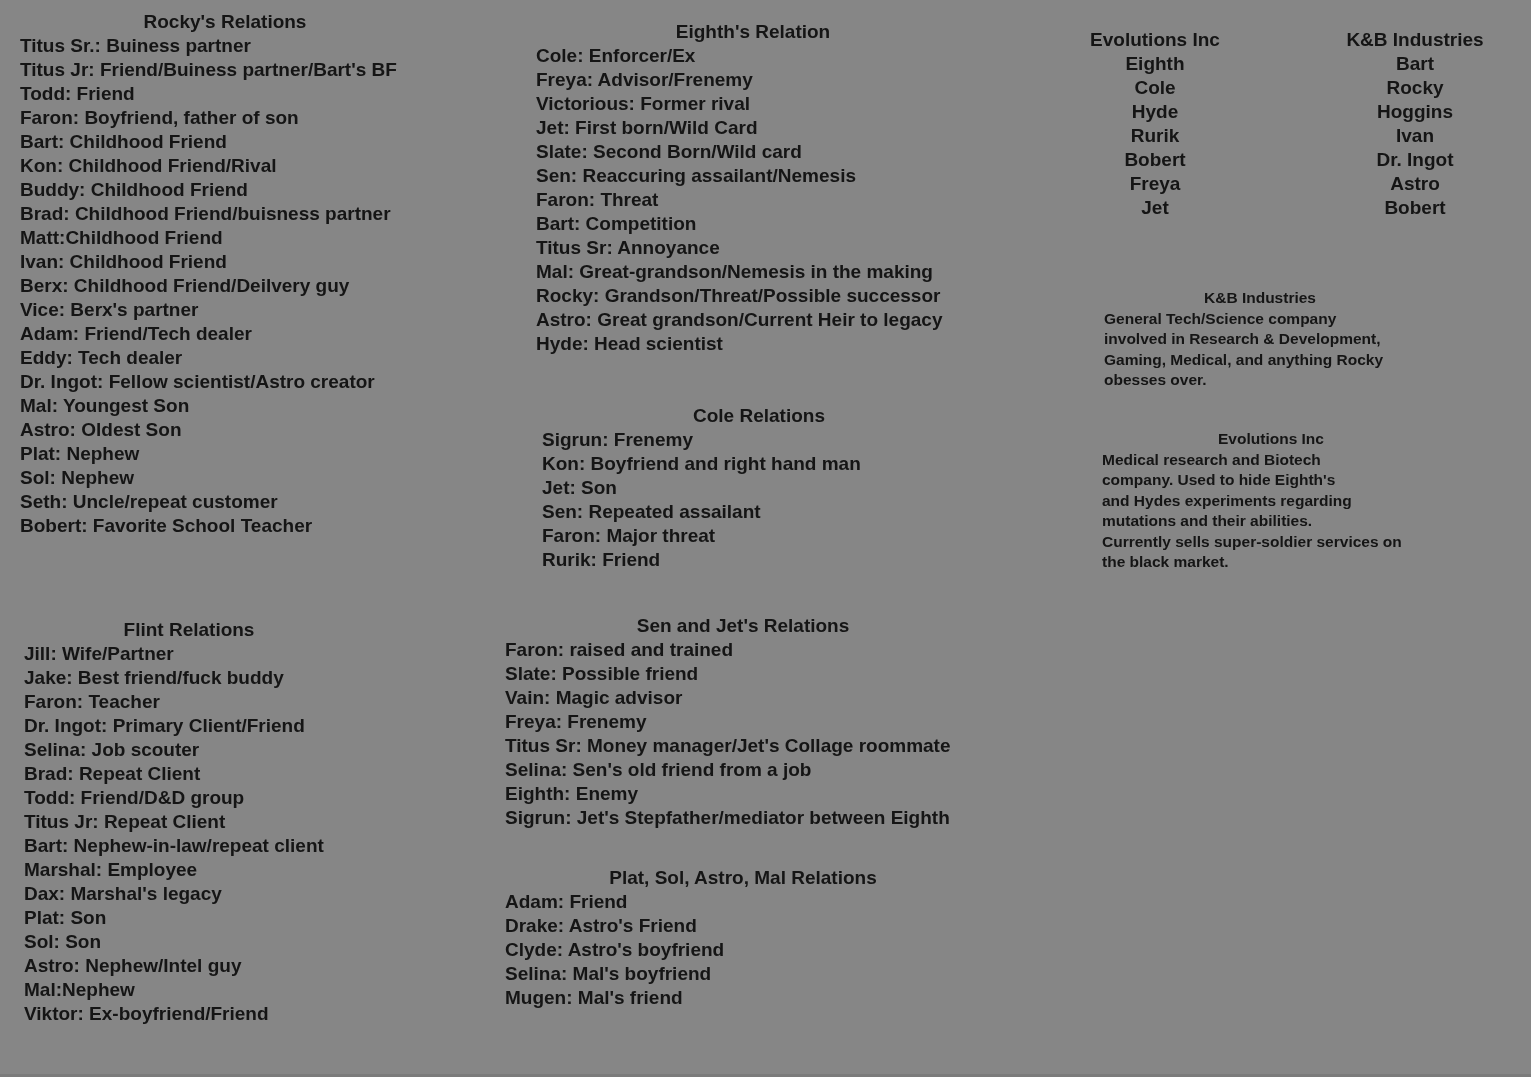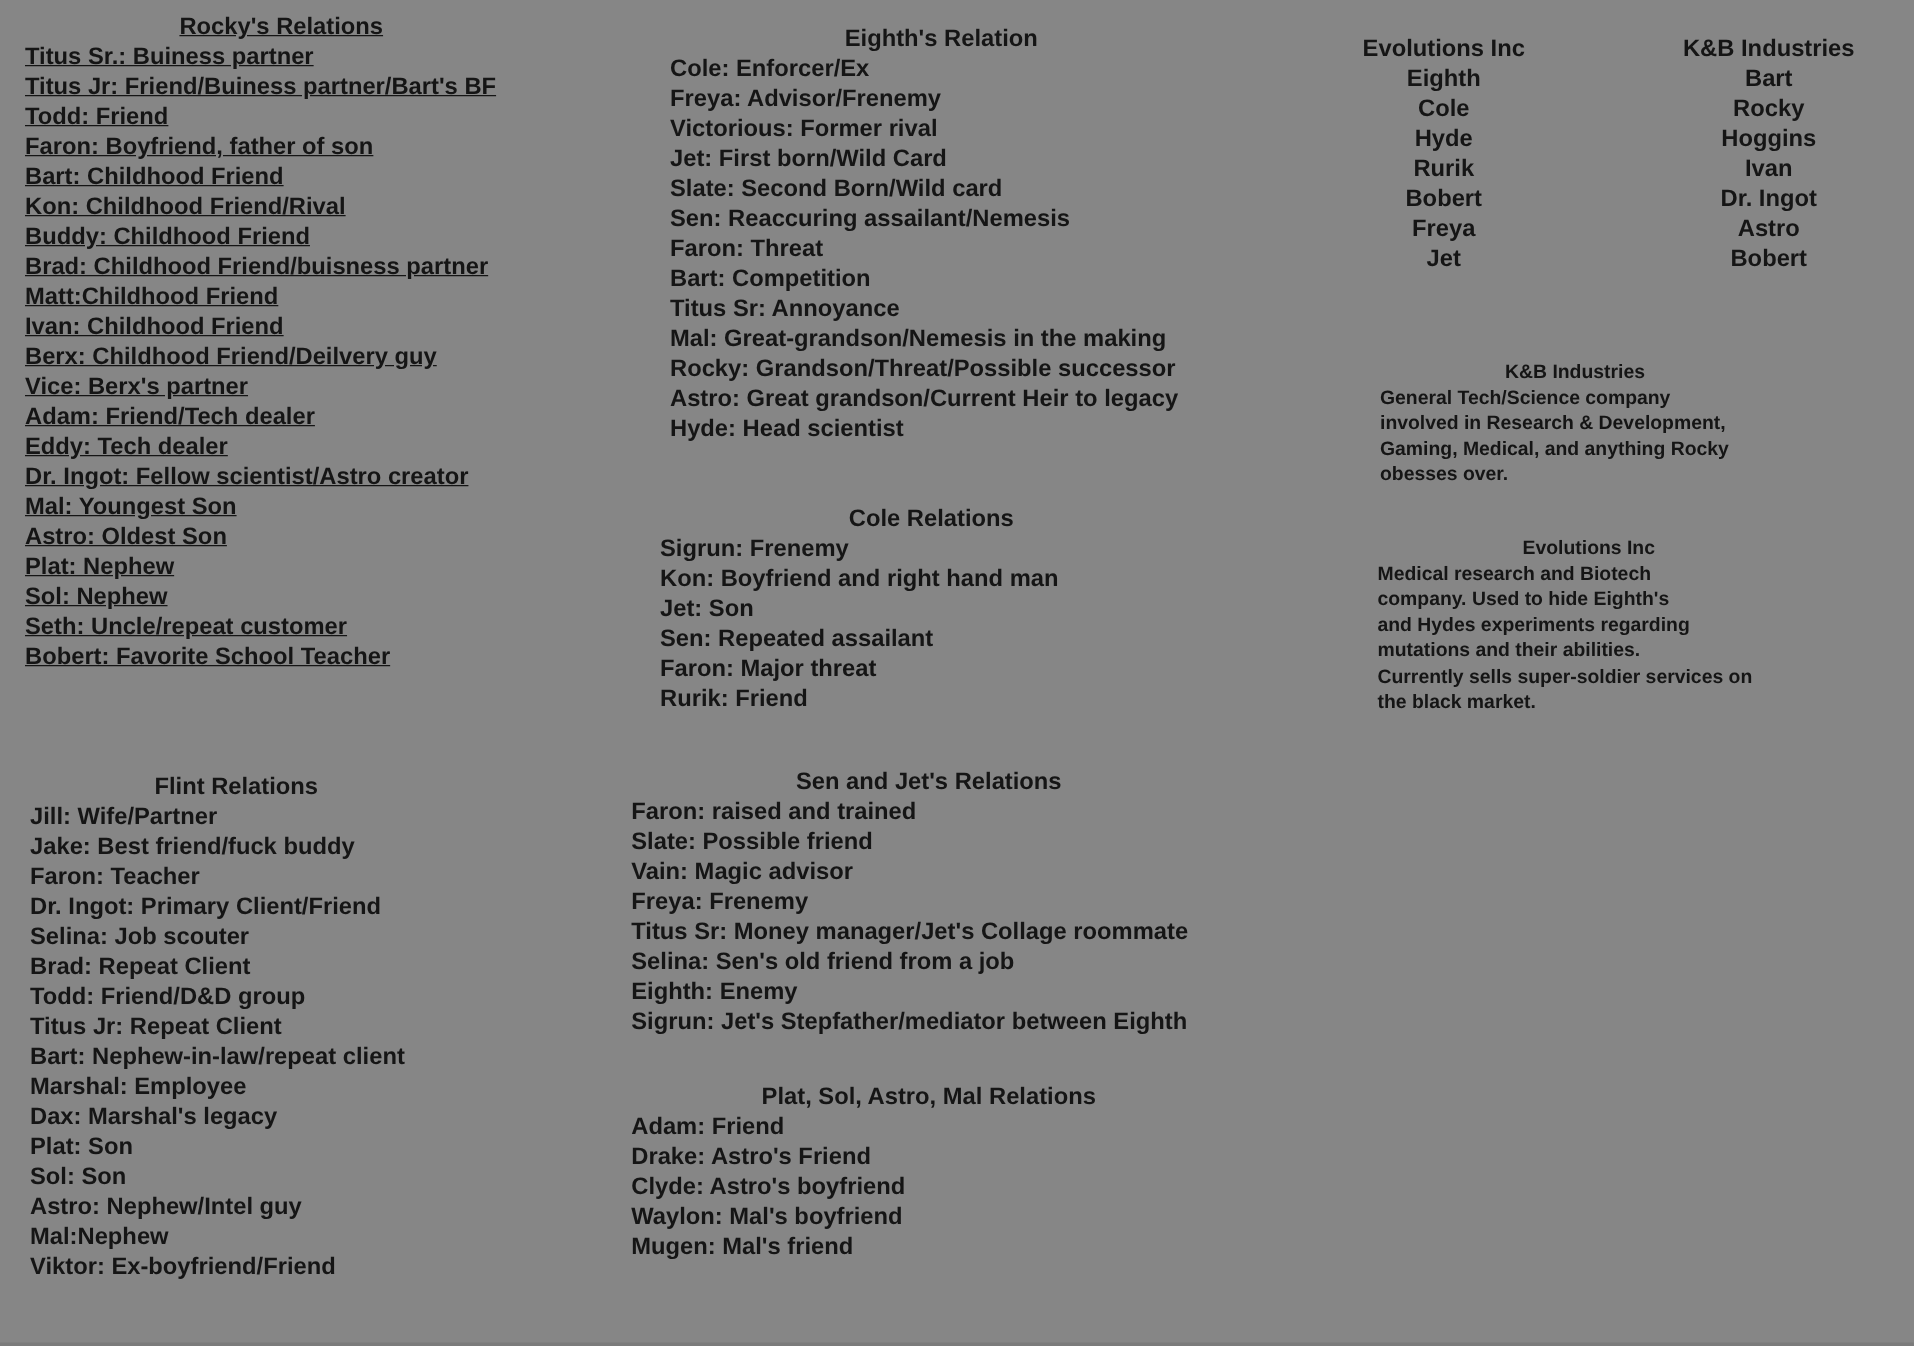--- a/index.html
+++ b/index.html
@@ -43,24 +43,24 @@
   #bottom-edge {
     position: absolute;
     left: 0;
     bottom: 0;
     width: 100%;
     height: 3px;
     background: #7b7b7b;
   }
 
   
-  #rocky      { left: 20px;   top: 10px;  width: 410px; text-decoration: underline; }
+  #rocky      { left: 20px;   top: 10px;  width: 410px; }
   #flint      { left: 24px;   top: 618px; width: 330px; }
   #eighth     { left: 536px;  top: 20px;  width: 434px; }
-  #cole       { left: 528px;  top: 404px; width: 434px; }
+  #cole       { left: 542px;  top: 404px; width: 434px; }
   #senjet     { left: 505px;  top: 614px; width: 476px; }
   #platsol    { left: 505px;  top: 866px; width: 476px; }
   #evo-list   { left: 1085px; top: 28px;  width: 140px; }
   #kb-list    { left: 1345px; top: 28px;  width: 140px; }
   #kb-desc    { left: 1104px; top: 288px; width: 312px; }
   #evo-desc   { left: 1102px; top: 429px; width: 338px; }
 </style>
 </head>
 <body>
 
@@ -157,21 +157,21 @@
       <div>Sigrun: Jet's Stepfather/mediator between Eighth</div>
     </div>
 </div>
 
 <div id="platsol" class="block left-title">
   <div class="title">Plat, Sol, Astro, Mal Relations</div>
   <div>
       <div>Adam: Friend</div>
       <div>Drake: Astro's Friend</div>
       <div>Clyde: Astro's boyfriend</div>
-      <div>Waylon: Mal's boyfriend</div>
+      <div>Selina: Mal's boyfriend</div>
       <div>Mugen: Mal's friend</div>
     </div>
 </div>
 
 <div id="evo-list" class="block center-list">
   <div class="title">Evolutions Inc</div>
   <div>
       <div>Eighth</div>
       <div>Cole</div>
       <div>Hyde</div>

